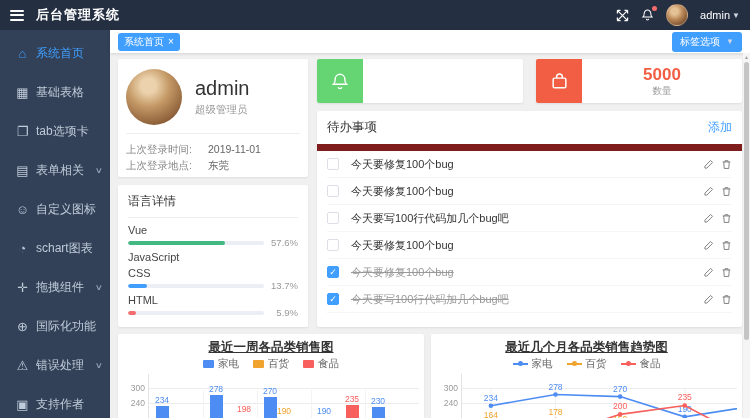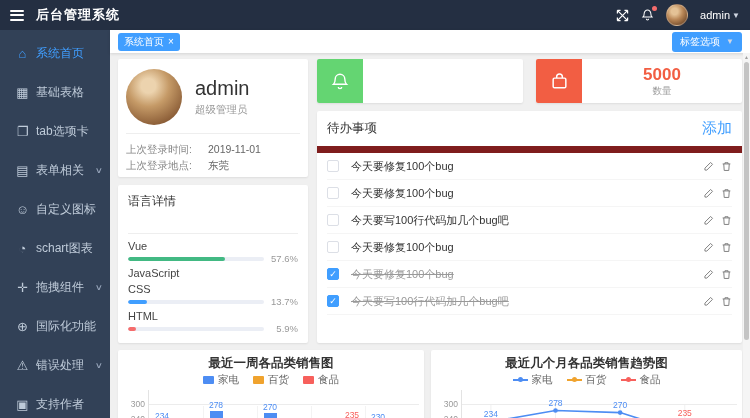--- a/index.html
+++ b/index.html
@@ -47,57 +47,57 @@
   .profile-name { font-size:20px; color:#333; }
   .profile-role { font-size:10.5px; color:#999; margin-top:3px; }
   .divider { border-top:1px solid #eee; margin:0 8px; }
   .profile-rows { padding:7px 8px; }
   .p-row { display:flex; font-size:10.5px; line-height:16px; }
   .p-label { color:#888; width:82px; flex:none; }
   .p-value { color:#666; }
 
   
   .lang-card { flex:1; padding:8px 10px 6px 10px; }
-  .lang-title { font-size:12px; color:#333; padding-bottom:23px; border-bottom:1px solid #eee; }
+  .lang-title { font-size:12px; color:#333; padding-bottom:7px; border-bottom:1px solid #eee; }
   .lang-rows { padding-top:6px; }
   .lang-row { margin-bottom:3px; }
   .lang-name { font-size:11px; color:#444; line-height:13px; }
   .lang-line { display:flex; align-items:center; gap:6px; }
   .lang-track { flex:1; height:4px; border-radius:2px; background:#ebeef5; overflow:hidden; }
   .lang-fill { height:100%; border-radius:2px; }
   .lang-pct { font-size:9.5px; color:#999; width:28px; text-align:right; flex:none; }
 
   
   .stats-row { display:flex; gap:13px; }
   .stat-card { flex:1; height:44px; display:flex; background:#fff; border-radius:2px; box-shadow:0 1px 2px rgba(0,0,0,.08); overflow:hidden; cursor:pointer; }
   .stat-icon { width:46px; flex:none; display:flex; align-items:center; justify-content:center; }
   .stat-body { flex:1; display:flex; flex-direction:column; align-items:center; justify-content:center; }
   .stat-num { font-size:17px; font-weight:bold; line-height:19px; }
   .stat-label { font-size:9.5px; color:#999; margin-top:1px; }
 
   
   .todo-card { flex:1; display:flex; flex-direction:column; overflow:hidden; }
   .todo-head { display:flex; align-items:center; padding:8px 10px; border-bottom:7px solid #7f1d1d; }
   .todo-title { font-size:12.5px; color:#333; }
-  .todo-add { margin-left:auto; font-size:15px; color:#409eff; cursor:pointer; }
+  .todo-add { margin-left:auto; font-size:12px; color:#409eff; cursor:pointer; }
   .todo-list { padding:0 10px; }
   .todo-row { display:flex; align-items:center; height:27px; border-bottom:1px solid #f5f5f5; }
   .cbx { width:12px; height:12px; border:1px solid #dcdfe6; border-radius:2px; background:#fff; flex:none; font-size:9px; line-height:11px; text-align:center; color:#fff; cursor:pointer; }
   .cbx.checked { background:#409eff; border-color:#409eff; }
   .todo-text { font-size:11px; color:#333; margin-left:12px; }
   .todo-row.done .todo-text { color:#999; text-decoration:line-through; }
   .todo-ops { margin-left:auto; display:flex; gap:7px; align-items:center; }
   .todo-ops svg { cursor:pointer; }
 
   
   .row-charts { display:flex; gap:7px; flex:none; }
   .chart-card { height:140px; overflow:hidden; padding-top:5px; position:relative; }
   .chart-card.left { width:306px; flex:none; }
   .chart-card.right { flex:1; min-width:0; }
-  .chart-title { text-align:center; font-size:12.5px; font-weight:bold; color:#333; line-height:16px; }
+  .chart-title { text-align:center; font-size:12.5px; font-weight:bold; color:#333; line-height:16px;text-decoration:underline; }
   .legend { display:flex; justify-content:center; align-items:center; gap:14px; height:15px; margin-top:1px; }
   .lg-item { display:flex; align-items:center; gap:4px; }
   .lg-tx { font-size:10.5px; color:#666; }
   .sw-bar { width:11px; height:8px; border-radius:1px; display:inline-block; }
   .sw-line { width:15px; height:2px; position:relative; display:inline-block; }
   .sw-line i { position:absolute; width:5px; height:5px; border-radius:50%; left:5px; top:-1.5px; }
   .plot { position:relative; height:92px; margin:3px 5px 0 30px; border-left:1px solid #e3e3e3; border-bottom:1px solid #ccc; }
   .grid-h { position:absolute; left:0; right:0; height:1px; background:#ececec; }
   .grid-v { position:absolute; top:16px; bottom:0; width:1px; background:#f3f3f3; }
   .ytick { position:absolute; left:-29px; width:25px; text-align:right; font-size:8.5px; color:#999; }

